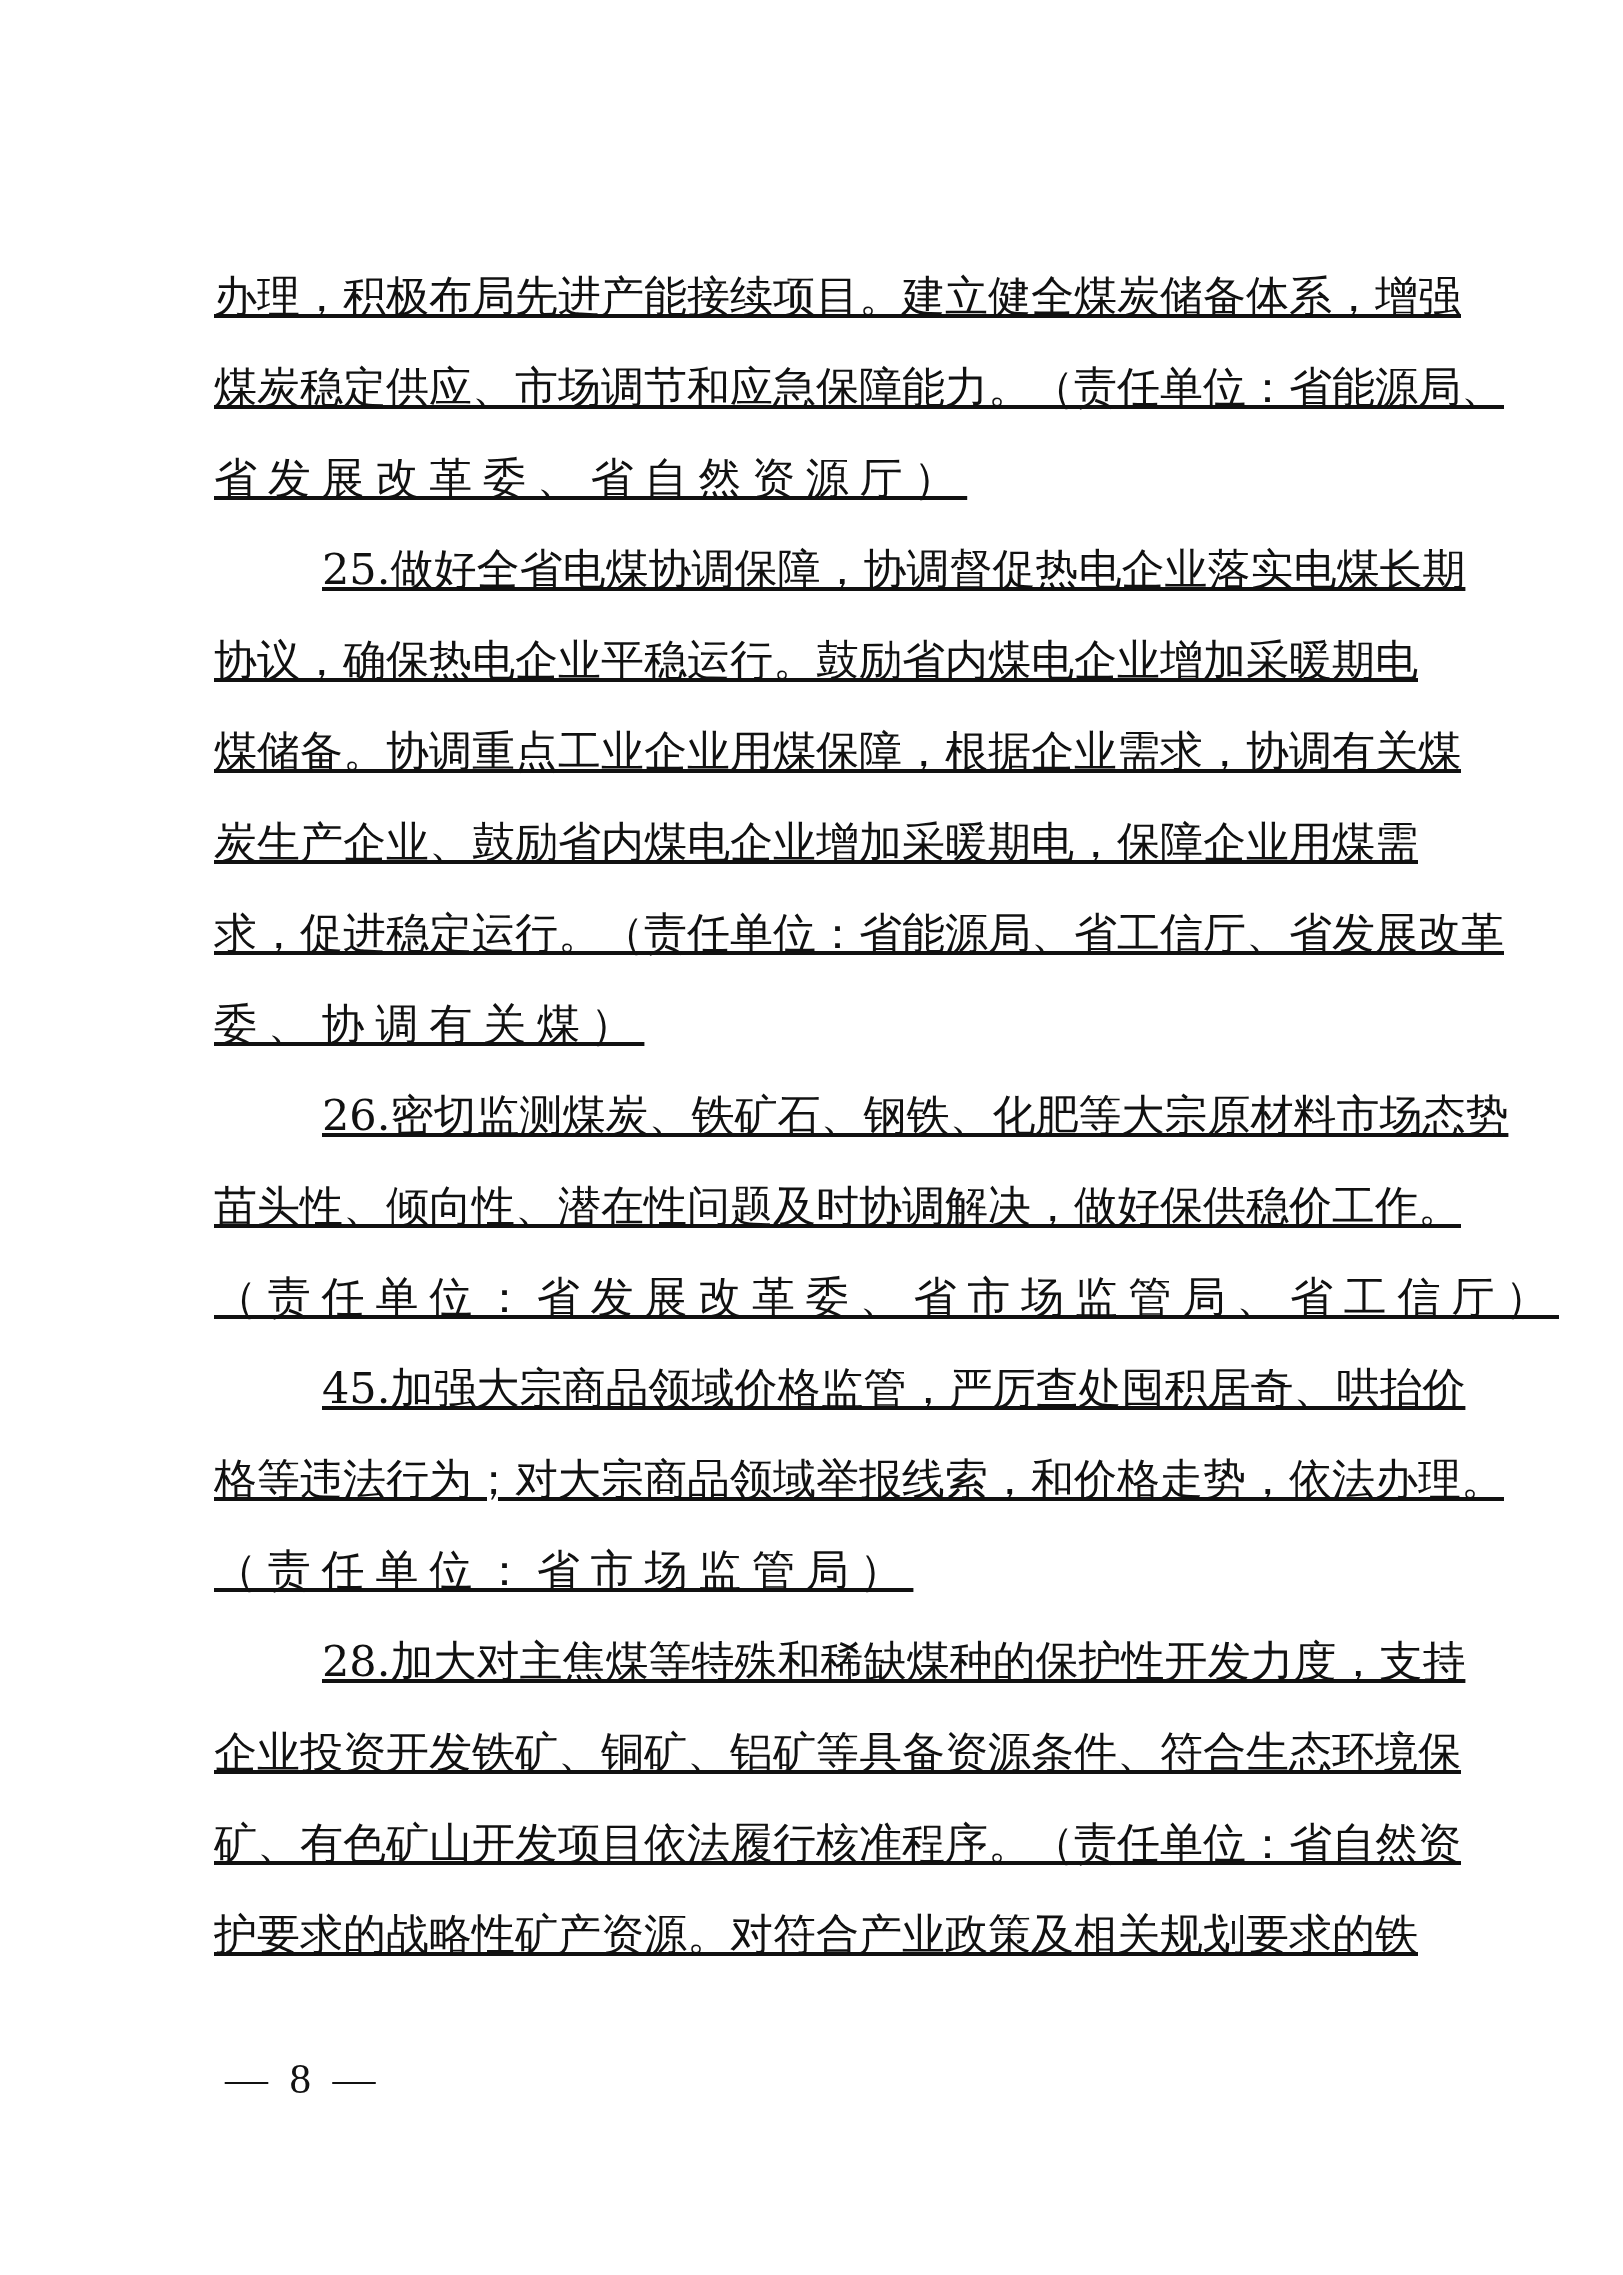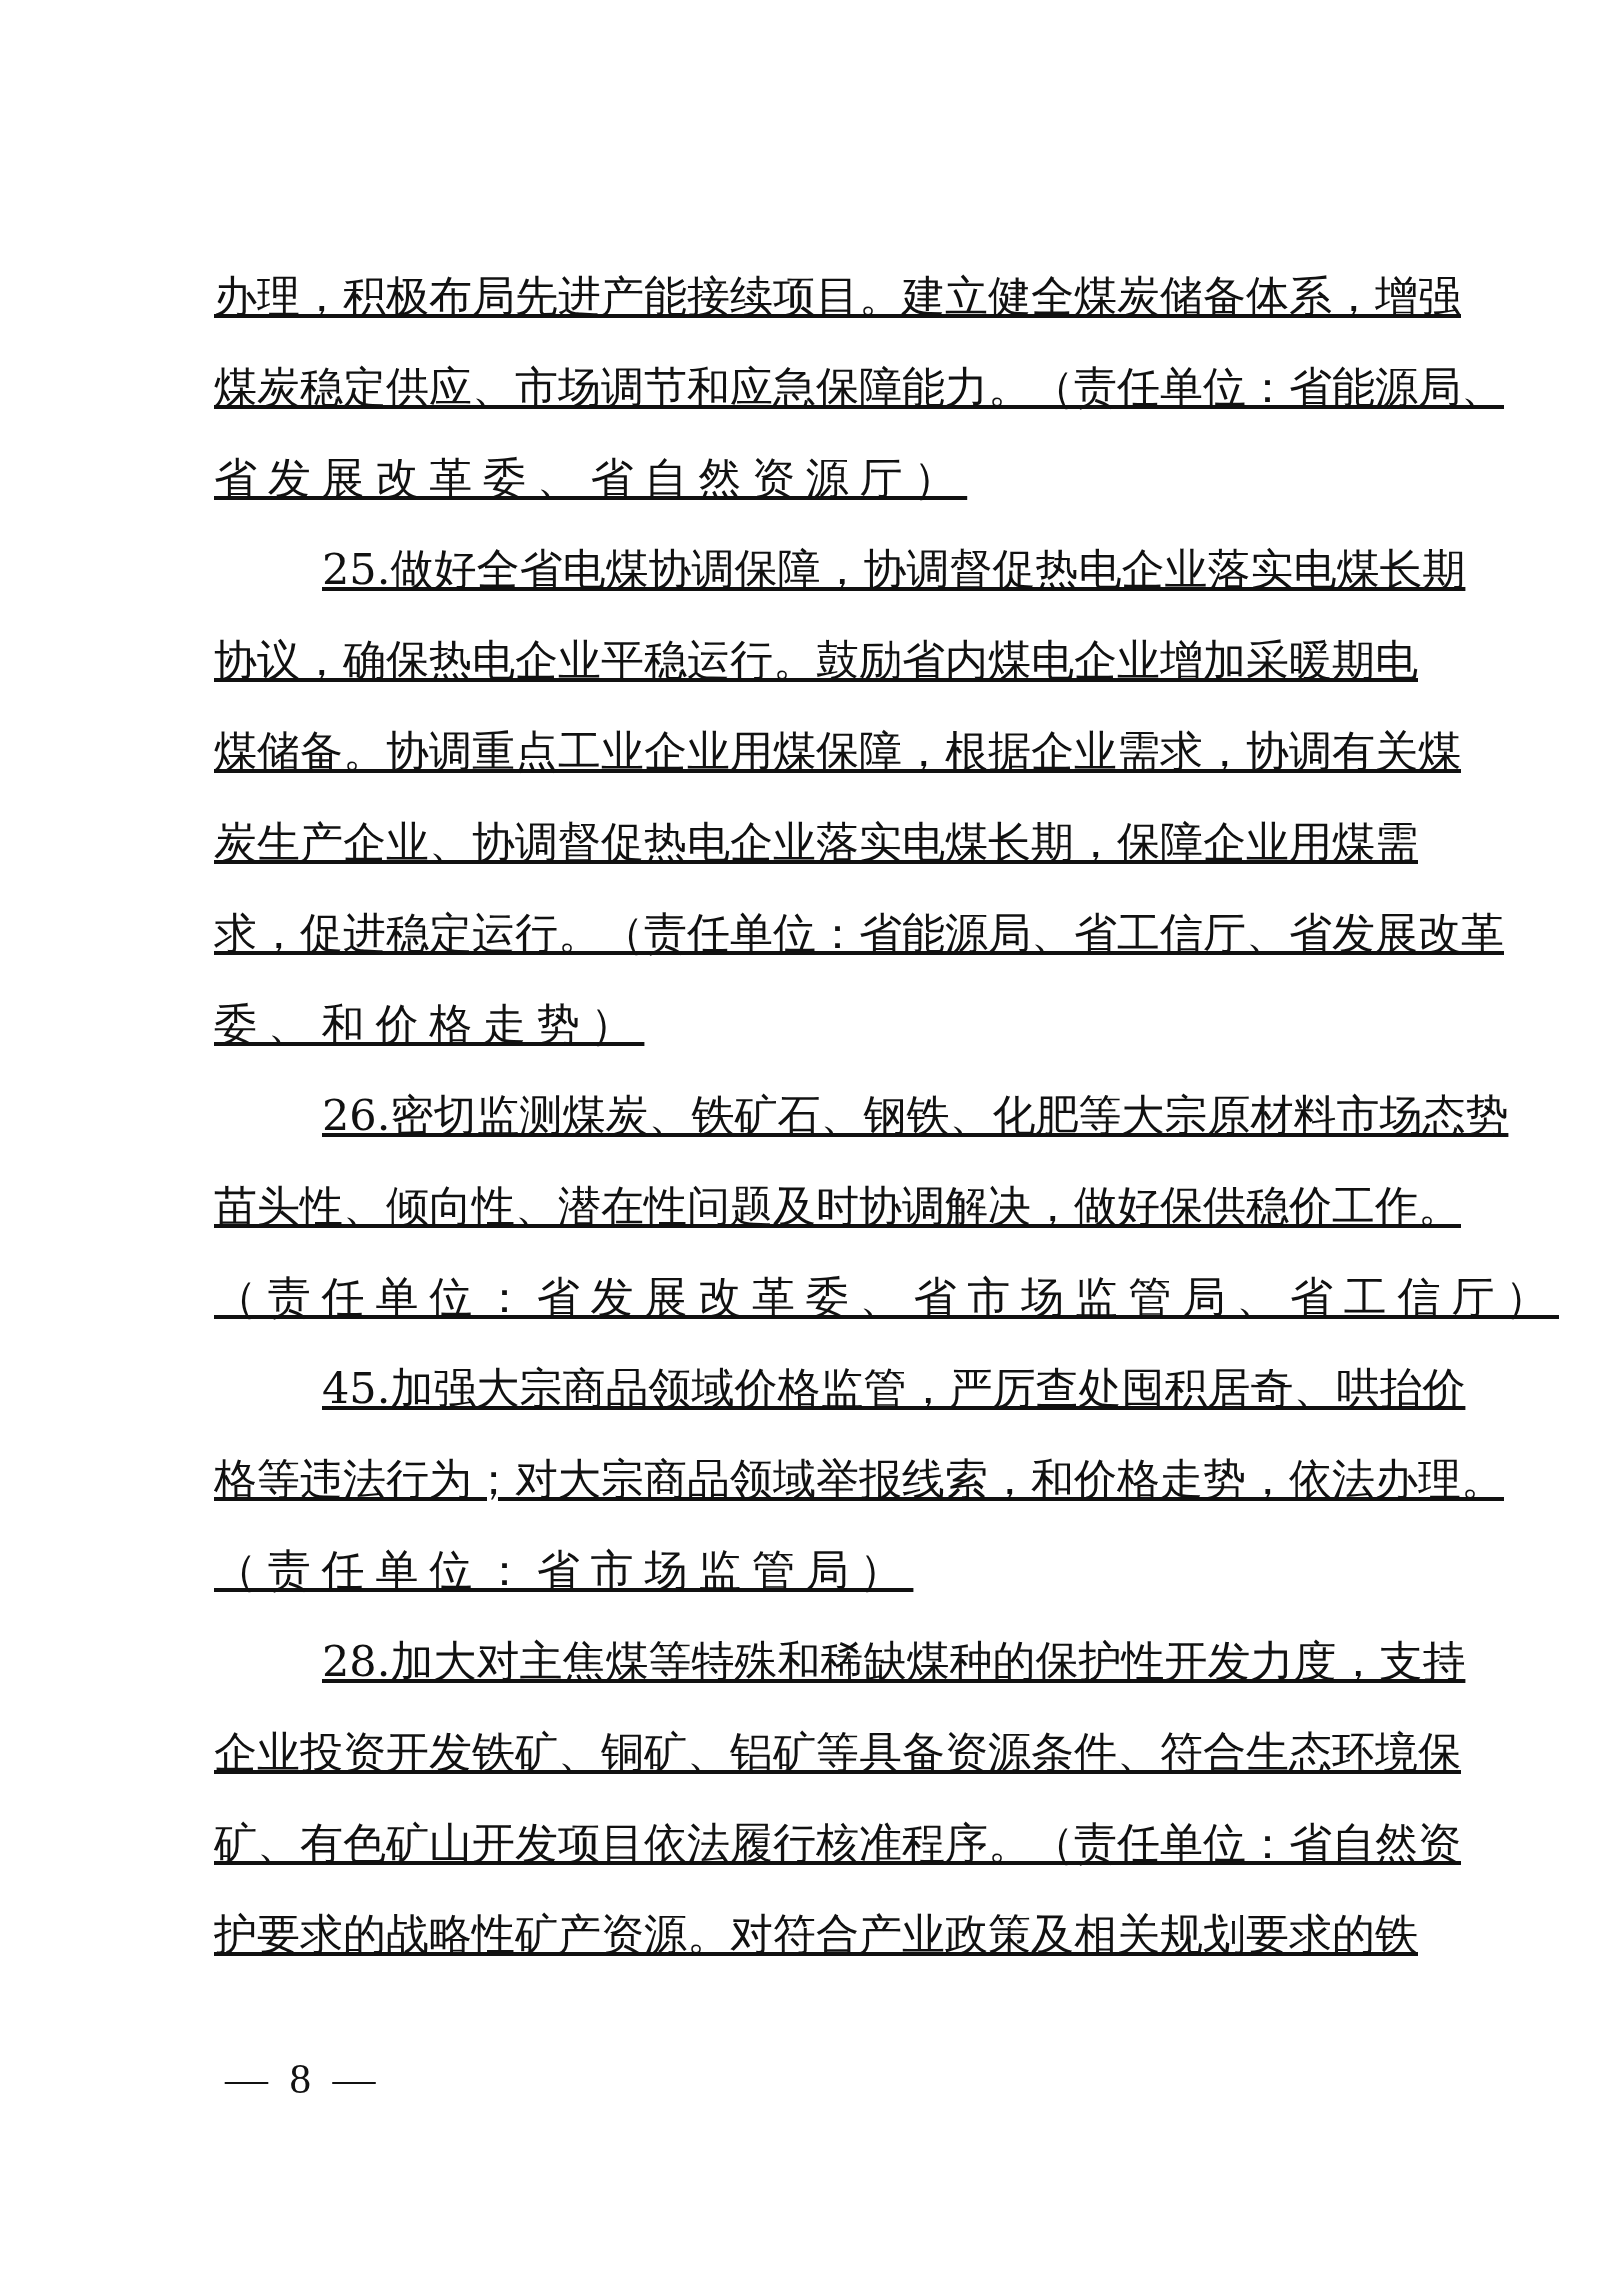--- a/index.html
+++ b/index.html
@@ -67,23 +67,23 @@
     <div>
       <span class="line">办理，积极布局先进产能接续项目。建立健全煤炭储备体系，增强</span>
       <span class="line">煤炭稳定供应、市场调节和应急保障能力。（责任单位：省能源局、</span>
       <span class="line last">省发展改革委、省自然资源厅）</span>
     </div>
 
     <div>
       <span class="line indent">25.做好全省电煤协调保障，协调督促热电企业落实电煤长期</span>
       <span class="line">协议，确保热电企业平稳运行。鼓励省内煤电企业增加采暖期电</span>
       <span class="line">煤储备。协调重点工业企业用煤保障，根据企业需求，协调有关煤</span>
-      <span class="line">炭生产企业、协调督促热电企业落实电煤长期，保障企业用煤需</span>
+      <span class="line">炭生产企业、鼓励省内煤电企业增加采暖期电，保障企业用煤需</span>
       <span class="line">求，促进稳定运行。（责任单位：省能源局、省工信厅、省发展改革</span>
-      <span class="line last">委、和价格走势）</span>
+      <span class="line last">委、协调有关煤）</span>
     </div>
 
     <div>
       <span class="line indent">26.密切监测煤炭、铁矿石、钢铁、化肥等大宗原材料市场态势</span>
       <span class="line">苗头性、倾向性、潜在性问题及时协调解决，做好保供稳价工作。</span>
       <span class="line last">（责任单位：省发展改革委、省市场监管局、省工信厅）</span>
     </div>
 
     <div>
       <span class="line indent">45.加强大宗商品领域价格监管，严厉查处囤积居奇、哄抬价</span>

